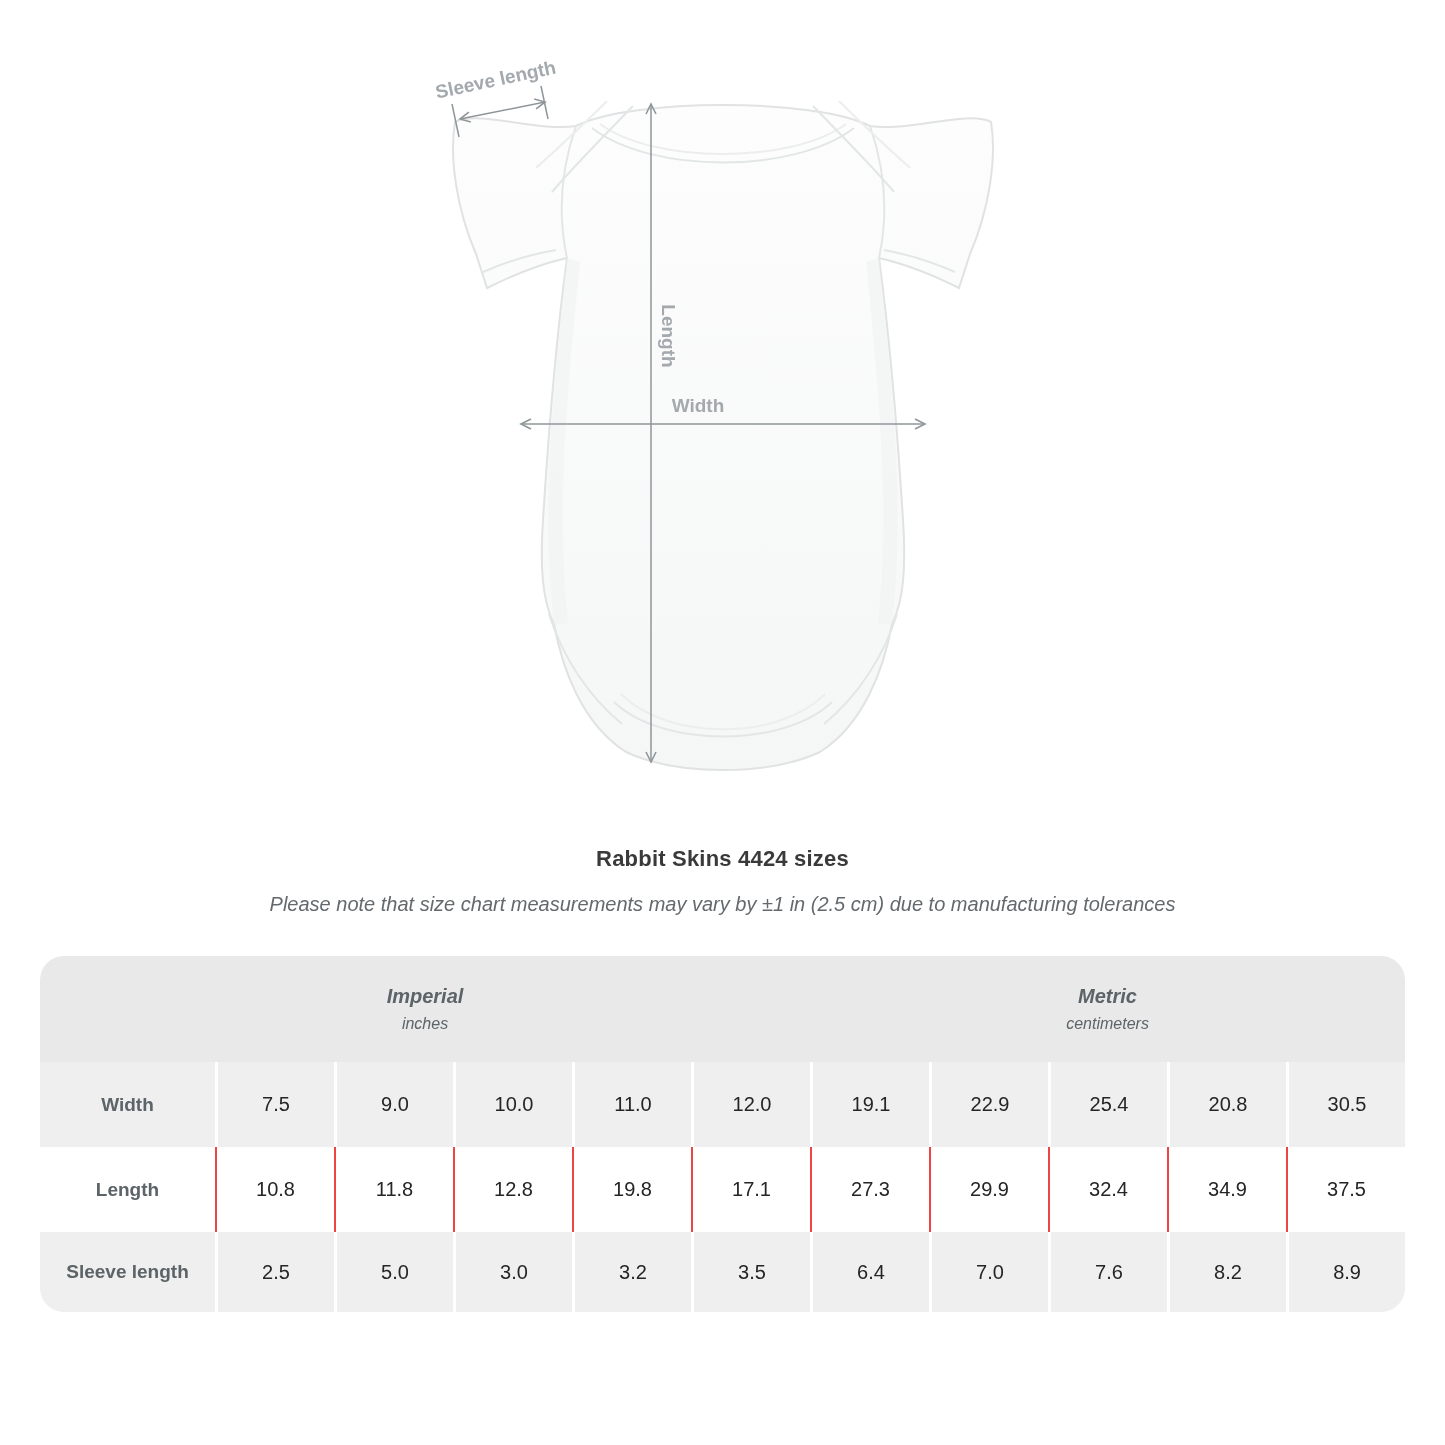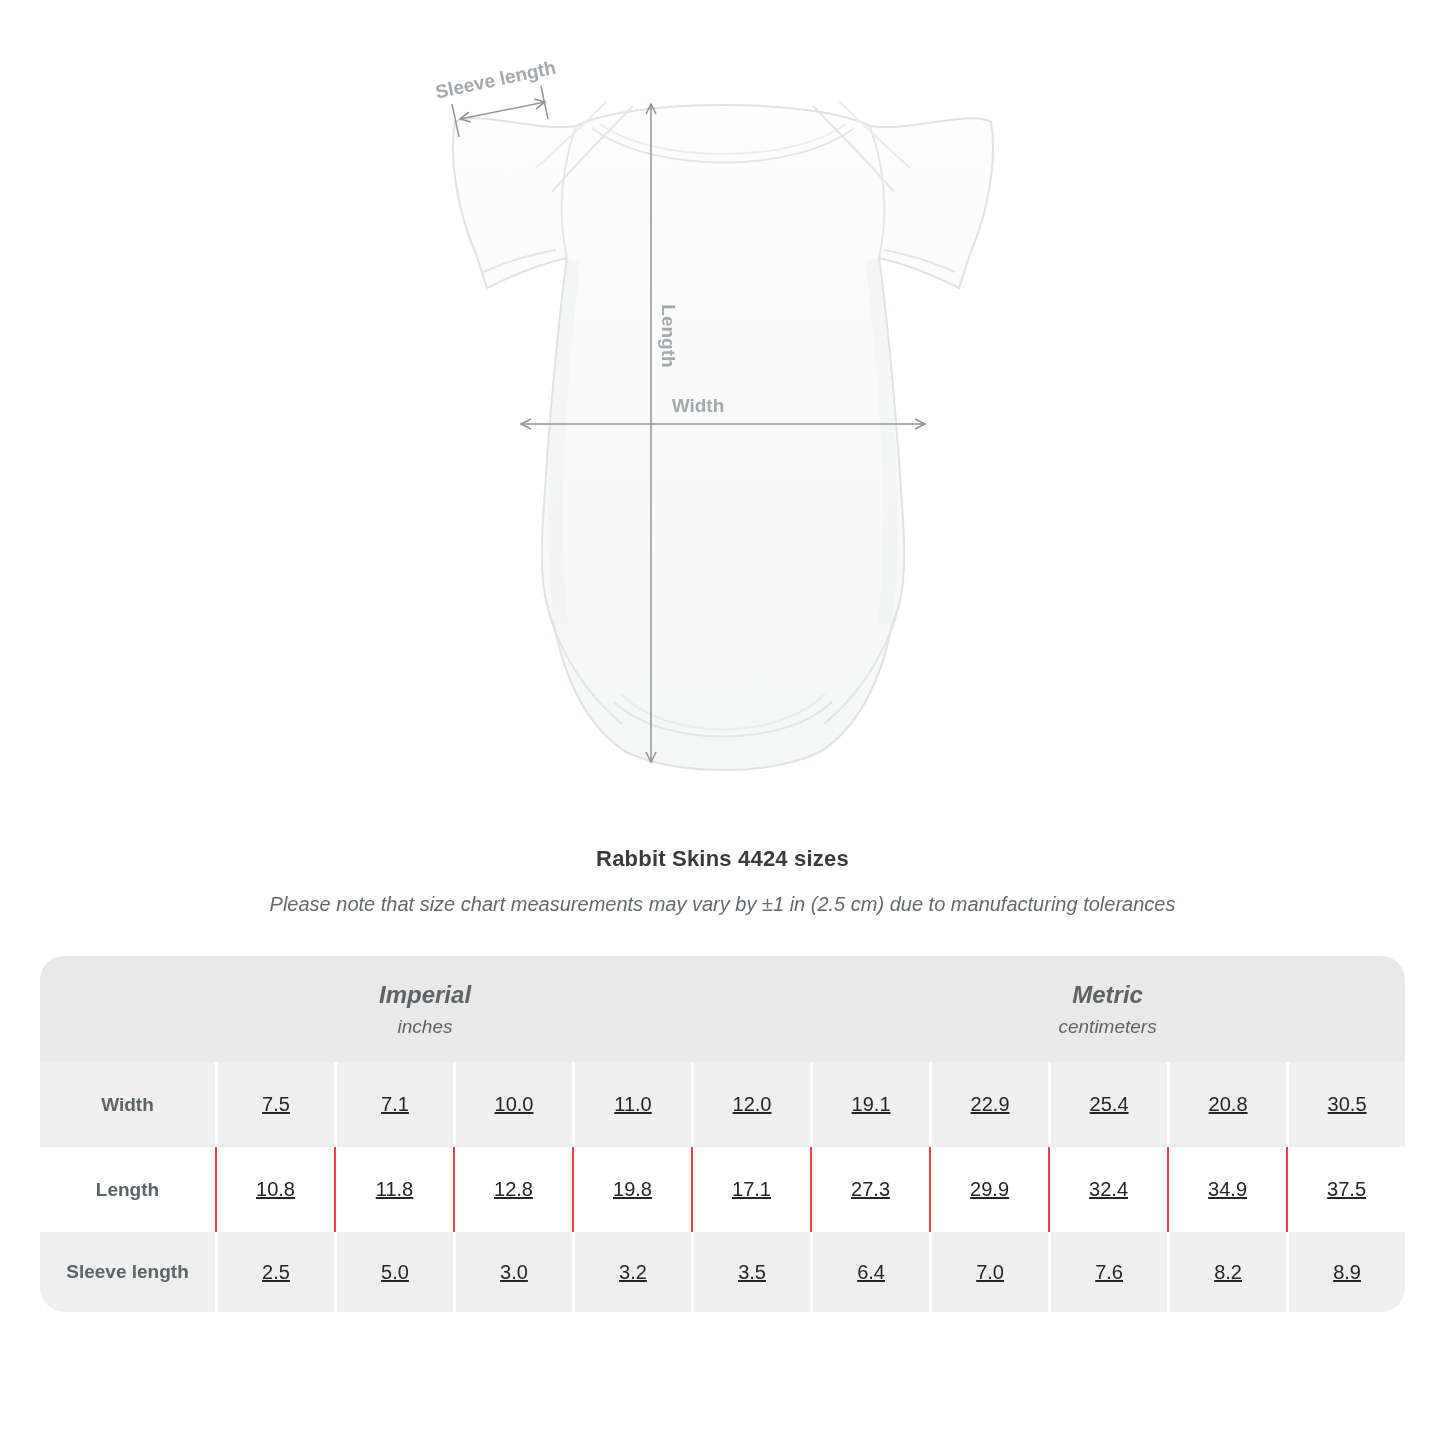--- a/index.html
+++ b/index.html
@@ -14,30 +14,30 @@
               font-size:22px;font-weight:bold;color:#3a3a3a;letter-spacing:.2px;}
   .page-subtitle{position:absolute;left:0;top:893px;width:100%;text-align:center;
               font-size:20px;font-style:italic;color:#63696c;}
 
   
   .table-wrap{position:absolute;left:40px;top:956px;width:1365px;border-radius:24px;overflow:hidden;}
   table.size-table{border-collapse:separate;border-spacing:0;table-layout:fixed;width:1365px;}
   col.c-label{width:175px;} col.c-val{width:119px;}
 
   tr.row-units td{height:106px;background:#e9e9e9;text-align:center;vertical-align:middle;padding:0;}
-  .unit-name{font-size:24px;font-weight:bold;font-style:italic;color:#5c6468;}
-  .unit-sub{font-size:19px;font-style:italic;color:#5c6468;margin-top:7px;}
+  .unit-name{font-size:20px;font-weight:bold;font-style:italic;color:#5c6468;}
+  .unit-sub{font-size:16px;font-style:italic;color:#5c6468;margin-top:7px;}
 
   tr.row-cols th{height:85px;background:#ffffff;text-align:center;vertical-align:middle;
                  font-size:19px;font-weight:bold;color:#5c6468;white-space:pre-line;padding:0;line-height:1.35;}
   tr.row-cols th + th{border-left:2px solid #e7e7e7;}
 
   tr.row-data td{height:85px;text-align:center;vertical-align:middle;padding:0;}
   tr.row-data td.rlabel{font-size:19px;font-weight:bold;color:#5c6468;}
-  tr.row-data td.val{font-size:20px;color:#252525;text-decoration:underline;}
+  tr.row-data td.val{font-size:20px;color:#252525;}
   tr.gray td{background:#efefef;}
   tr.gray td + td{border-left:3px solid #ffffff;}
   tr.white td{background:#ffffff;}
   tr.white td + td{border-left:2px solid #ef4444;}
   tr.last td{height:80px;}
 </style>
 </head>
 <body>
 
 <div id="screen">
@@ -143,21 +143,21 @@
         <td colspan="5">
           <div class="unit-name">Metric</div>
           <div class="unit-sub">centimeters</div>
         </td>
       </tr>
 
 
       <tr class="row-data gray">
         <td class="rlabel">Width</td>
         <td class="val">7.5</td>
-        <td class="val">7.1</td>
+        <td class="val">9.0</td>
         <td class="val">10.0</td>
         <td class="val">11.0</td>
         <td class="val">12.0</td>
         <td class="val">19.1</td>
         <td class="val">22.9</td>
         <td class="val">25.4</td>
         <td class="val">20.8</td>
         <td class="val">30.5</td>
       </tr>
 

